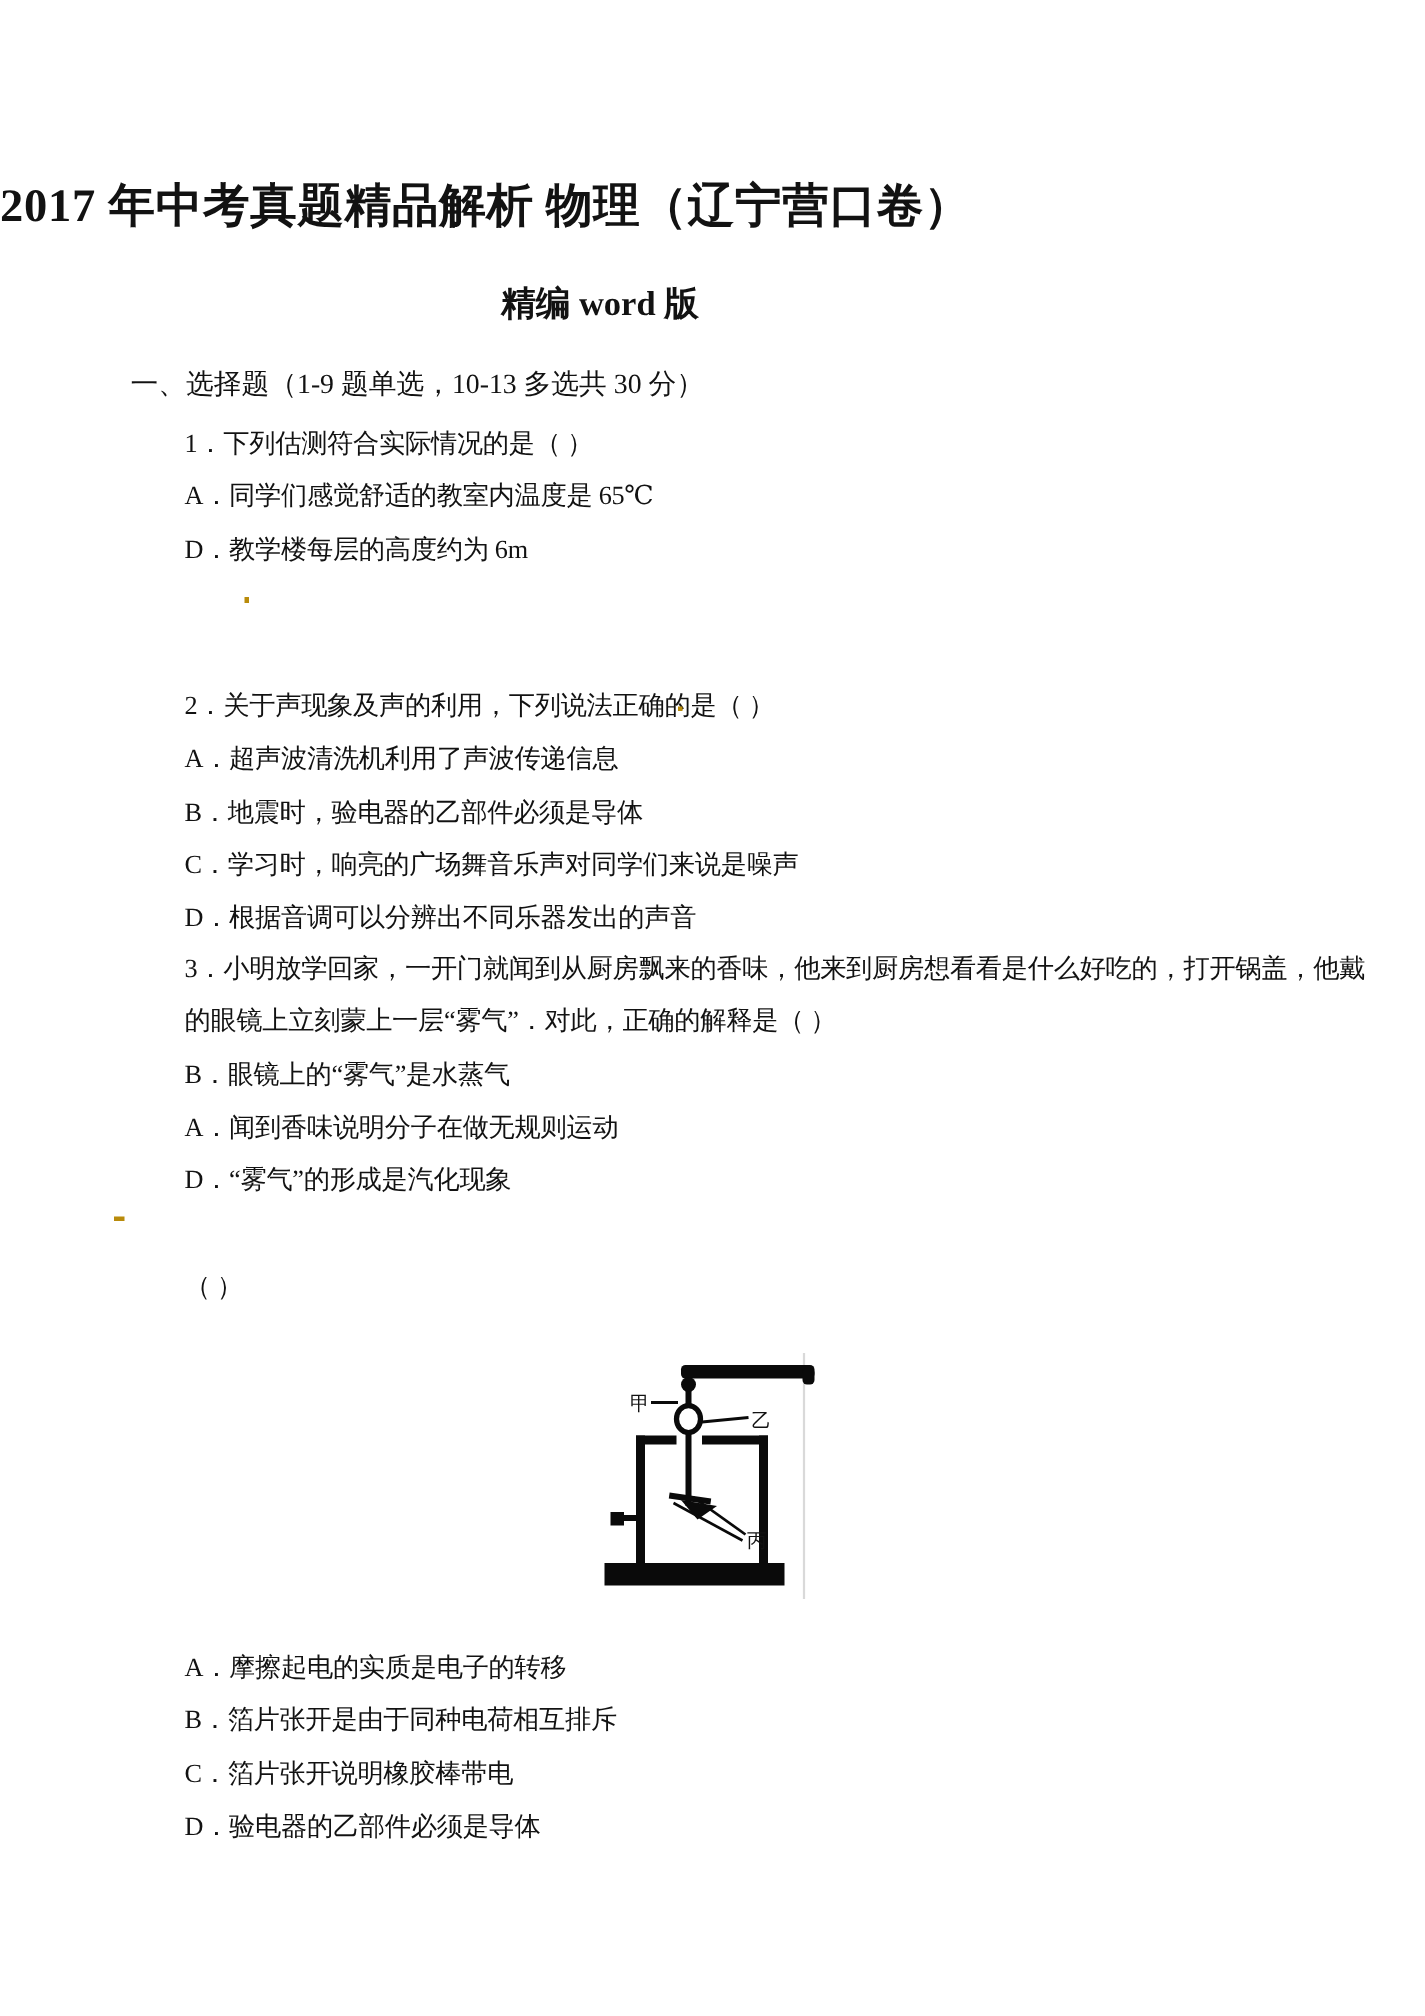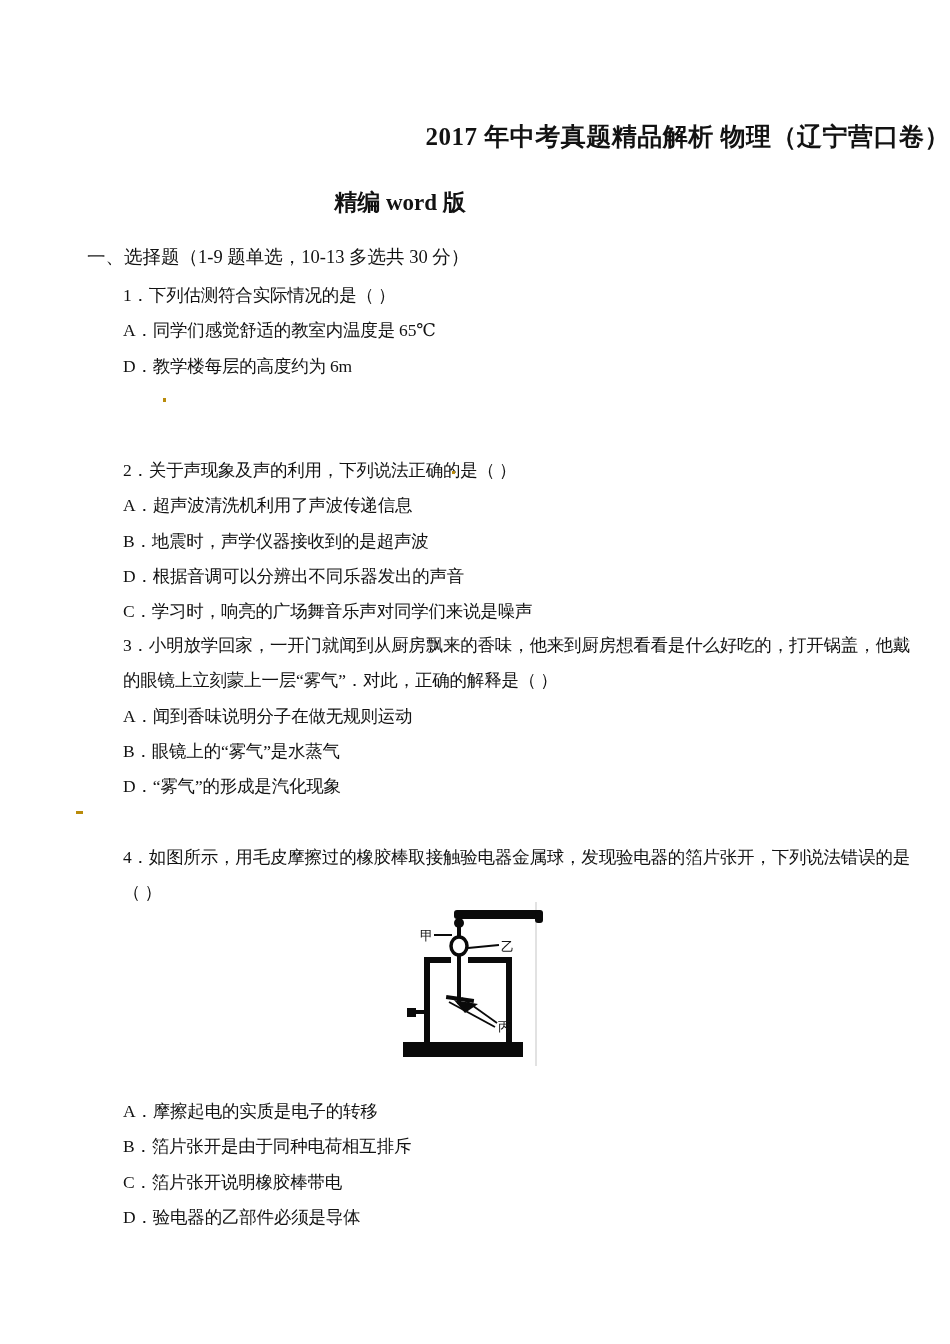--- a/index.html
+++ b/index.html
@@ -6,21 +6,21 @@
   body{
     width:950px;height:1344px;
     background:#ffffff;
     position:relative;
     font-family:"Liberation Serif","DejaVu Serif",serif;
     color:#121212;
     overflow:hidden;
   }
   .title{
     position:absolute;top:121px;left:0;width:950px;
-    text-align:right;font-size:25px;font-weight:bold;
+    text-align:left;font-size:31px;font-weight:bold;
     letter-spacing:0.5px;margin:0;line-height:32px;white-space:nowrap;
   }
   .subtitle{
     position:absolute;top:188px;left:0;width:800px;
     text-align:center;font-size:23px;font-weight:bold;
     margin:0;line-height:30px;white-space:nowrap;
   }
   .section-heading{
     position:absolute;top:245px;left:87px;
     font-size:18.5px;font-weight:normal;line-height:24px;white-space:nowrap;
@@ -60,35 +60,34 @@
 
   <div class="qblock" style="top:278px">
     <div class="line">1．下列估测符合实际情况的是（  ）</div>
     <div class="line">A．同学们感觉舒适的教室内温度是 65℃</div>
     <div class="line">D．教学楼每层的高度约为 6m</div>
   </div>
 
   <div class="qblock" style="top:453px">
     <div class="line">2．关于声现象及声的利用，下列说法正确的是（  ）</div>
     <div class="line">A．超声波清洗机利用了声波传递信息</div>
-    <div class="line">B．地震时，声学仪器接收到的是超声波</div>
+    <div class="line">B．地震时，验电器的乙部件必须是导体</div>
+    <div class="line">C．学习时，响亮的广场舞音乐声对同学们来说是噪声</div>
     <div class="line">D．根据音调可以分辨出不同乐器发出的声音</div>
-    <div class="line">C．学习时，响亮的广场舞音乐声对同学们来说是噪声</div>
   </div>
 
   <div class="qblock" style="top:628px">
     <div class="line">3．小明放学回家，一开门就闻到从厨房飘来的香味，他来到厨房想看看是什么好吃的，打开锅盖，他戴</div>
     <div class="line">的眼镜上立刻蒙上一层“雾气”．对此，正确的解释是（  ）</div>
+    <div class="line">B．眼镜上的“雾气”是水蒸气</div>
     <div class="line">A．闻到香味说明分子在做无规则运动</div>
-    <div class="line">B．眼镜上的“雾气”是水蒸气</div>
     <div class="line">D．“雾气”的形成是汽化现象</div>
   </div>
 
   <div class="qblock" style="top:840px">
-    <div class="line">4．如图所示，用毛皮摩擦过的橡胶棒取接触验电器金属球，发现验电器的箔片张开，下列说法错误的是</div>
     <div class="line">（  ）</div>
   </div>
 
   <div class="figure-wrap">
     <svg width="150" height="172" viewBox="0 0 150 172">
 
       <line x1="138" y1="4" x2="138" y2="168" stroke="#d9d9d9" stroke-width="1.5"></line>
 
       <rect x="56" y="12" width="89" height="9" rx="3" fill="#0a0a0a"></rect>
       <rect x="137" y="14" width="8" height="11" rx="3" fill="#0a0a0a"></rect>

